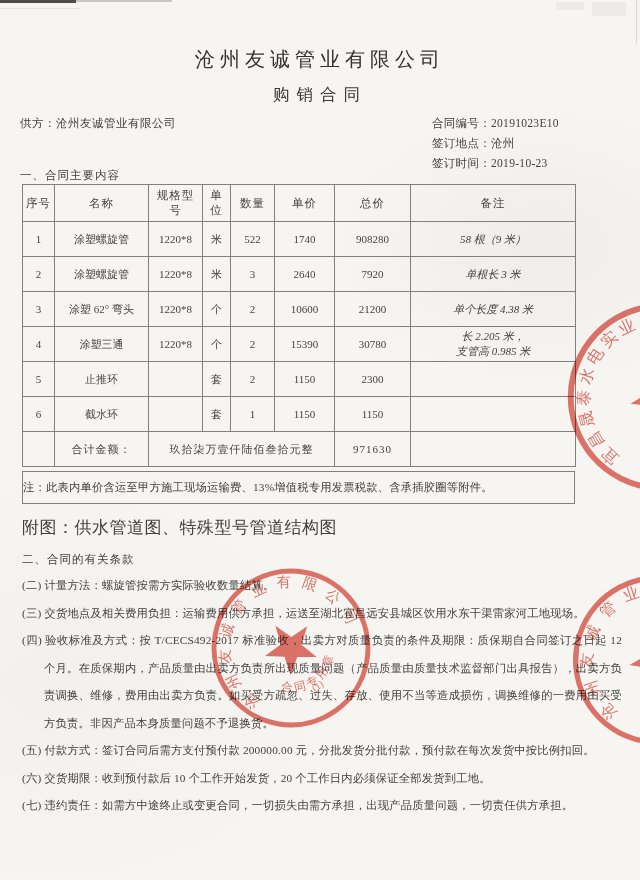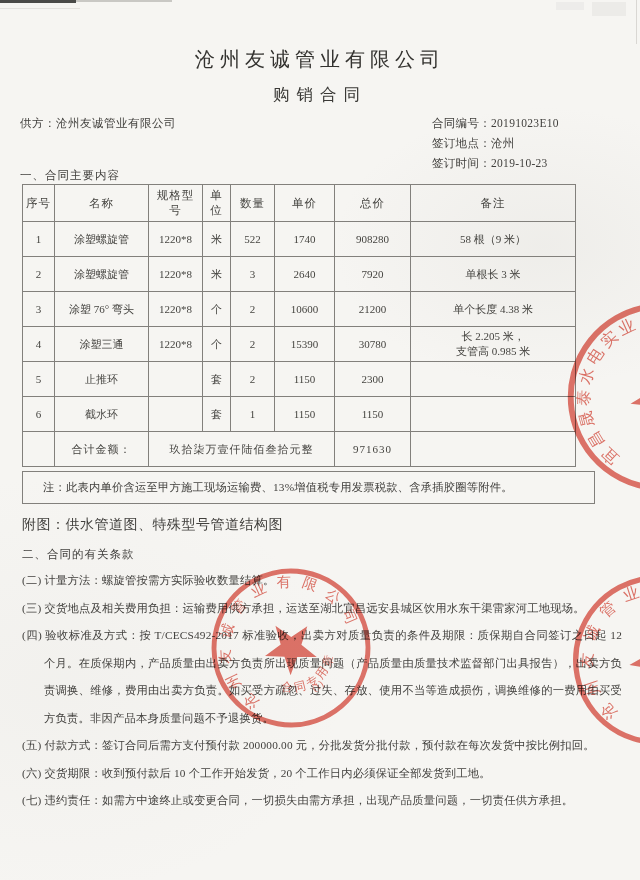--- a/index.html
+++ b/index.html
@@ -35,29 +35,29 @@
 
   .main-col{position:absolute;left:22px;top:184px;width:556px;}
   table.items{border-collapse:collapse;table-layout:fixed;width:553px;padding-left:31px;}
   table.items th,table.items td{
     border:1px solid #82807c;text-align:center;vertical-align:middle;
     font-size:11px;font-weight:normal;color:#454440;padding:1px 2px;
     overflow:hidden;
   }
   table.items th{height:34px;font-size:11.5px;letter-spacing:1px;}
   table.items td{height:32px;}
-  td.remark{white-space:pre-line;line-height:15px;}
+  td.remark{white-space:pre-line;line-height:15px;font-style:italic;}
   .total-row td{height:34px;letter-spacing:1px;}
 
   .note-box{
     margin-top:4px;width:551px;border:1px solid #82807c;
-    height:31px;line-height:31px;font-size:11.3px;padding-left:20px;
+    height:31px;line-height:31px;font-size:11.3px;padding-left:0;
     white-space:nowrap;overflow:hidden;letter-spacing:.2px;
   }
-  .attachment-line{margin-top:12px;font-size:14px;letter-spacing:.5px;}
+  .attachment-line{margin-top:12px;font-size:17px;letter-spacing:.5px;}
   .sec2-heading{margin-top:13px;font-size:11.5px;letter-spacing:1px;}
   .clauses{margin-top:5px;width:600px;}
   .clauses p.clause{margin:0;font-size:11.3px;line-height:27.5px;letter-spacing:.2px;text-align:justify;}
   .clauses p.hang{padding-left:22px;text-indent:-22px;}
 
   .stamp{position:absolute;color:#dc5447;opacity:.8;mix-blend-mode:multiply;}
   .stamp-buyer{left:560px;top:295px;transform:rotate(-30deg);}
   .stamp-mid{left:205px;top:562px;transform:rotate(-35deg);}
   .stamp-right{left:566px;top:568px;transform:rotate(-28deg);}
   .stamp text{font-family:"Liberation Serif","DejaVu Serif",serif;}
@@ -128,21 +128,21 @@
           <td>涂塑螺旋管</td>
           <td>1220*8</td>
           <td>米</td>
           <td>3</td>
           <td>2640</td>
           <td>7920</td>
           <td class="remark">单根长 3 米</td>
         </tr>
         <tr>
           <td>3</td>
-          <td>涂塑 76° 弯头</td>
+          <td>涂塑 62° 弯头</td>
           <td>1220*8</td>
           <td>个</td>
           <td>2</td>
           <td>10600</td>
           <td>21200</td>
           <td class="remark">单个长度 4.38 米</td>
         </tr>
         <tr>
           <td>4</td>
           <td>涂塑三通</td>

